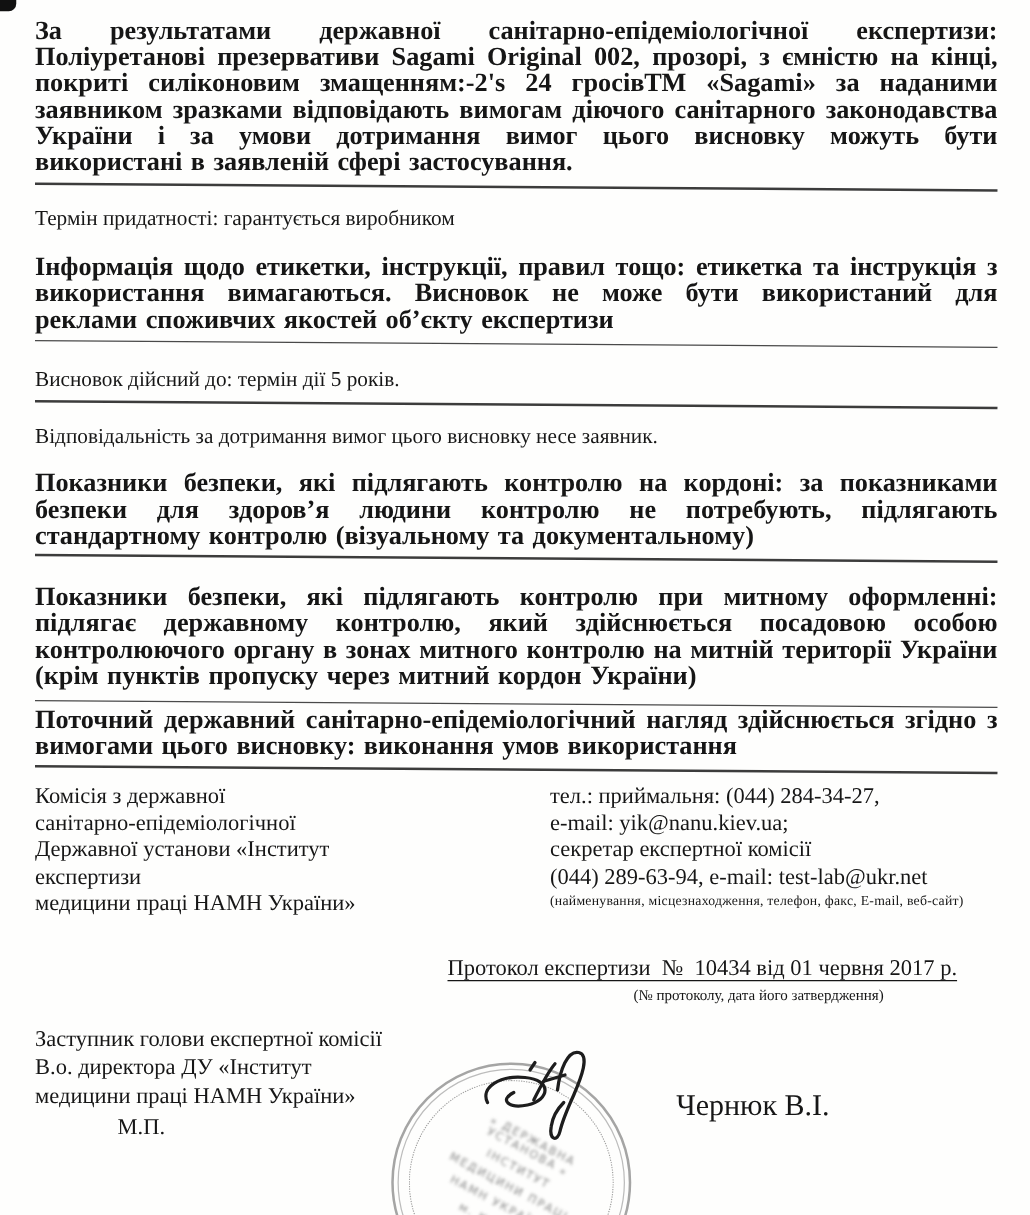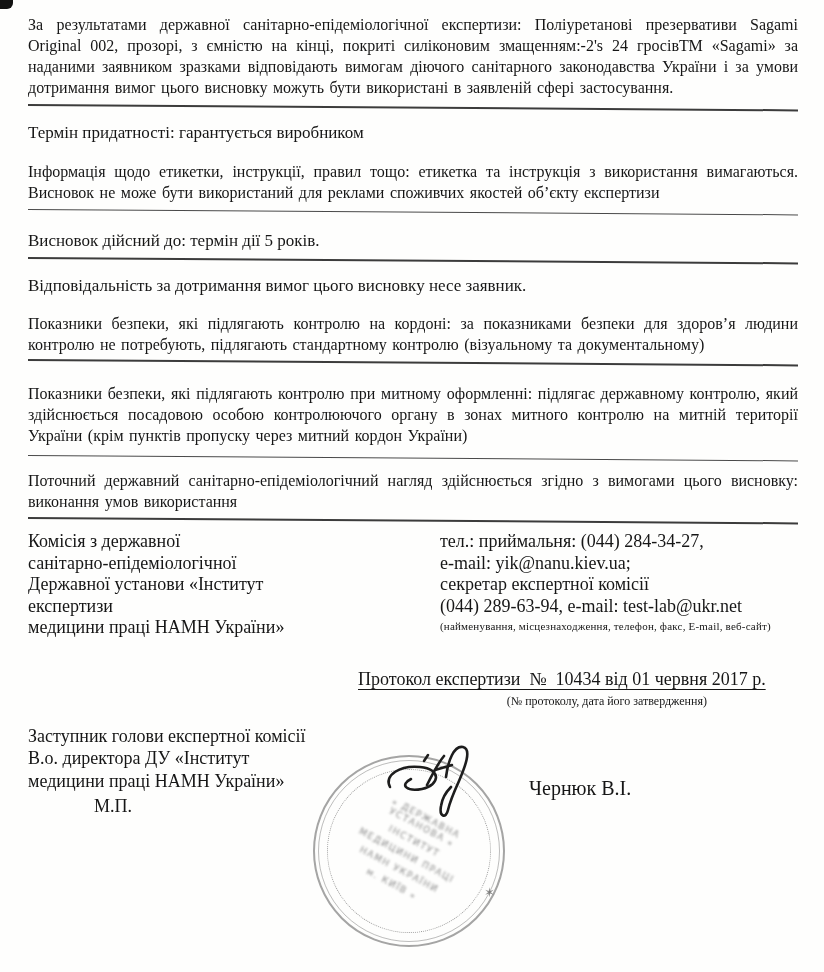--- a/index.html
+++ b/index.html
@@ -6,42 +6,42 @@
   .page{
     width:824px;height:972px;position:relative;overflow:hidden;
     background:#fefefd;color:#161616;box-sizing:border-box;
     padding:14px 26px 0 28px;
     font-family:"Liberation Serif", serif;
   }
   .corner-smudge{
     position:absolute;left:0;top:0;width:13px;height:9px;background:#111;
     border-radius:0 0 6px 0;
   }
-  .para{font-size:16px;line-height:21px;text-align:justify;margin:0;word-spacing:1.5px;}
+  .para{font-size:21px;line-height:21px;text-align:justify;margin:0;word-spacing:1.5px;font-weight:bold;}
   .single{font-size:17px;line-height:21px;margin:0;}
   .sep{height:0;border-top:2px solid #3c3c3c;transform:rotate(0.4deg);transform-origin:left center;}
   .sep.thin{border-top-width:1.6px;border-top-color:#4a4a4a;}
   .mt6{margin-top:6px}.mt4{margin-top:4px}.mt9{margin-top:9px}.mt5{margin-top:5px}
-  .mt14{margin-top:14px}.mt16{margin-top:16px}.mt17{margin-top:17px}.mt18{margin-top:18px}
+  .mt14{margin-top:4px}.mt16{margin-top:16px}.mt17{margin-top:17px}.mt18{margin-top:18px}
   .mt20{margin-top:20px}.mt22{margin-top:22px}
 
   .columns{display:flex;margin-top:12px;}
   .col-left{width:412px;font-size:18px;line-height:21.5px;}
   .col-right{flex:1;font-size:18px;line-height:21.5px;}
   .contact-underlined{text-underline-offset:3px;}
   .contact-caption{font-size:11px;line-height:13px;margin-top:3px;letter-spacing:0.2px;}
 
   .protocol{margin-left:330px;margin-top:30px;font-size:18px;width:fit-content;}
   .protocol-line{text-decoration:underline;text-underline-offset:4px;font-weight:500;}
   .protocol-caption{font-size:12px;text-align:center;margin-top:4px;padding-left:90px;}
 
   .sig-area{position:relative;margin-top:16px;height:190px;}
   .sig-left{font-size:18px;line-height:22.5px;}
   .mp{margin-left:66px;margin-top:3px;font-size:18px;}
-  .signer{position:absolute;left:501px;top:52px;font-size:20px;}
+  .signer{position:absolute;left:513px;top:52px;font-size:24px;}
 
   .stamp{position:absolute;left:285px;top:30px;width:192px;height:192px;pointer-events:none;}
   .stamp-ring-outer{position:absolute;inset:0;border-radius:50%;border:2px solid rgba(75,75,75,.5);filter:blur(.4px);}
   .stamp-ring-outer2{position:absolute;inset:5px;border-radius:50%;border:1px solid rgba(90,90,90,.4);filter:blur(.5px);}
   .stamp-ring-inner{position:absolute;inset:14px;border-radius:50%;border:1px dotted rgba(85,85,85,.55);filter:blur(.4px);}
   .stamp-texture{
     position:absolute;inset:26px;display:flex;flex-direction:column;justify-content:center;gap:6px;
     transform:rotate(28deg);filter:blur(1.1px);color:rgba(60,60,60,.62);
     font-size:9px;letter-spacing:1.5px;text-align:center;
     font-family:"DejaVu Sans", sans-serif;overflow:hidden;border-radius:50%;

